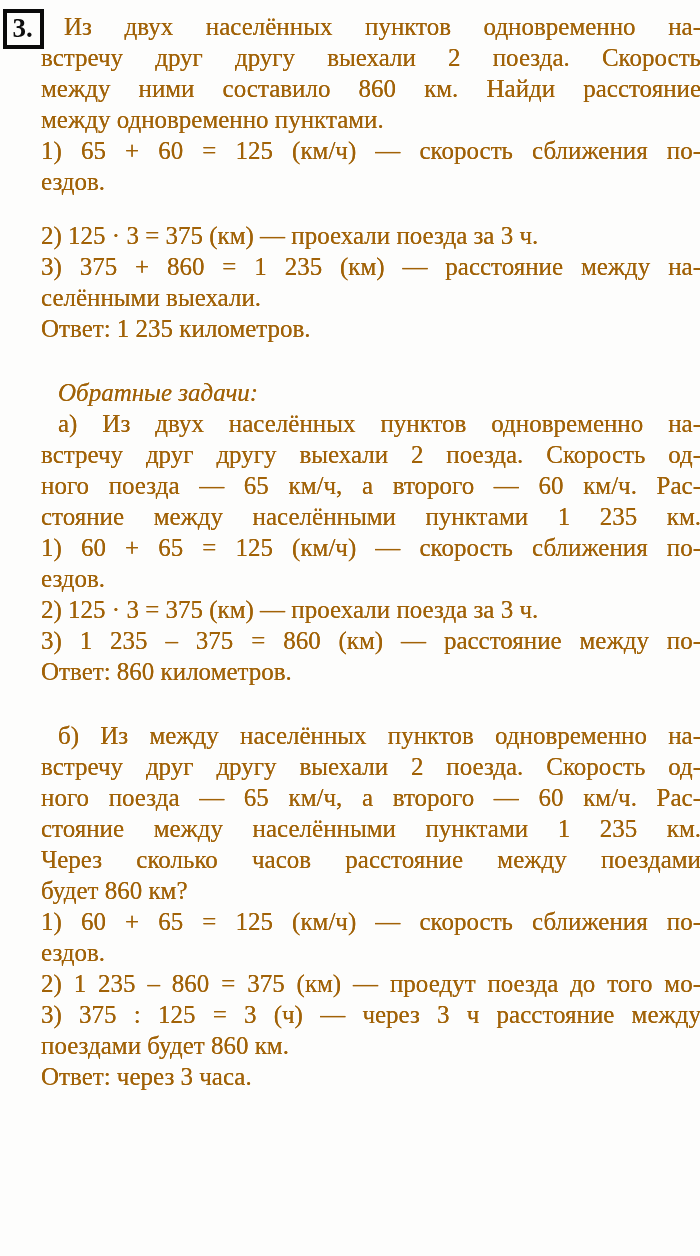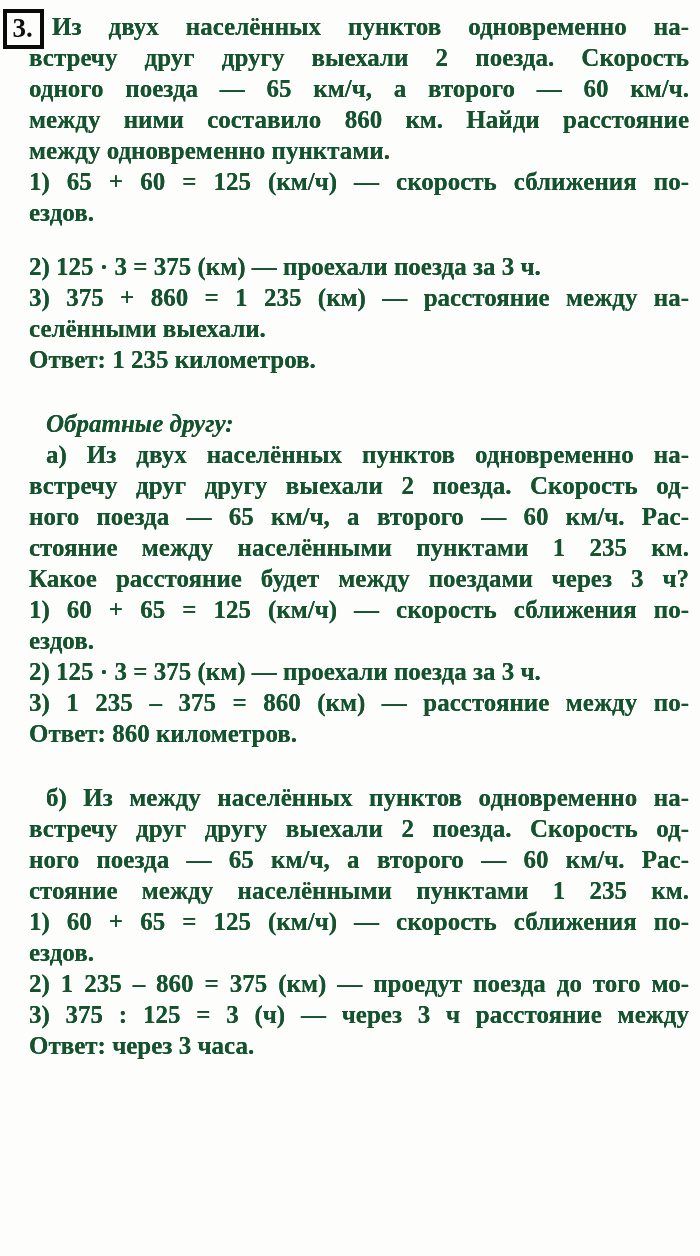--- a/index.html
+++ b/index.html
@@ -30,27 +30,27 @@
     display: flex;
     align-items: center;
     justify-content: center;
     padding: 0 4px 2px 2px;
     font-size: 27px;
     font-weight: 700;
     background: #fdfdfc;
   }
   .column {
     position: absolute;
-    left: 29px;
+    left: 41px;
     top: 11px;
     width: 660px;
     font-size: 25px;
     line-height: 31px;
-    font-weight: 700;
-    color: #14532d;
+    font-weight: 400;
+    color: #a16207;
     text-shadow: 0 0 0.4px currentColor;
   }
   .line {
     min-height: 31px;
   }
   .line.j {
     text-align: justify;
     -moz-text-align-last: justify;
     text-align-last: justify;
   }
@@ -73,43 +73,44 @@
 </head>
 <body>
 
 <div class="page">
   <div class="badge">
     <span>3.</span>
   </div>
   <div class="column" id="text-column">
       <div class="line j first">Из двух населённых пунктов одновременно на-</div>
       <div class="line j">встречу друг другу выехали 2 поезда. Скорость</div>
-      <div class="line j">одного поезда — 65 км/ч, а второго — 60 км/ч.</div>
       <div class="line j">между ними составило 860 км. Найди расстояние</div>
       <div class="line">между одновременно пунктами.</div>
       <div class="line j">1) 65 + 60 = 125 (км/ч) — скорость сближения по-</div>
       <div class="line">ездов.</div>
       <div class="line gap-small">2) 125 · 3 = 375 (км) — проехали поезда за 3 ч.</div>
       <div class="line j">3) 375 + 860 = 1&nbsp;235 (км) — расстояние между на-</div>
       <div class="line">селёнными выехали.</div>
       <div class="line">Ответ: 1&nbsp;235 километров.</div>
-      <div class="line indent italic gap-large">Обратные другу:</div>
+      <div class="line indent italic gap-large">Обратные задачи:</div>
       <div class="line j indent">а) Из двух населённых пунктов одновременно на-</div>
       <div class="line j">встречу друг другу выехали 2 поезда. Скорость од-</div>
       <div class="line j">ного поезда — 65 км/ч, а второго — 60 км/ч. Рас-</div>
       <div class="line j">стояние между населёнными пунктами 1&nbsp;235 км.</div>
-      <div class="line j">Какое расстояние будет между поездами через 3 ч?</div>
       <div class="line j">1) 60 + 65 = 125 (км/ч) — скорость сближения по-</div>
       <div class="line">ездов.</div>
       <div class="line">2) 125 · 3 = 375 (км) — проехали поезда за 3 ч.</div>
       <div class="line j">3) 1&nbsp;235 – 375 = 860 (км) — расстояние между по-</div>
       <div class="line">Ответ: 860 километров.</div>
       <div class="line j indent gap-large">б) Из между населённых пунктов одновременно на-</div>
       <div class="line j">встречу друг другу выехали 2 поезда. Скорость од-</div>
       <div class="line j">ного поезда — 65 км/ч, а второго — 60 км/ч. Рас-</div>
       <div class="line j">стояние между населёнными пунктами 1&nbsp;235 км.</div>
+      <div class="line j">Через сколько часов расстояние между поездами</div>
+      <div class="line">будет 860 км?</div>
       <div class="line j">1) 60 + 65 = 125 (км/ч) — скорость сближения по-</div>
       <div class="line">ездов.</div>
       <div class="line j">2) 1&nbsp;235 – 860 = 375 (км) — проедут поезда до того мо-</div>
       <div class="line j">3) 375 : 125 = 3 (ч) — через 3 ч расстояние между</div>
+      <div class="line">поездами будет 860 км.</div>
       <div class="line">Ответ: через 3 часа.</div>
     </div>
 </div>
 
 </body></html>

